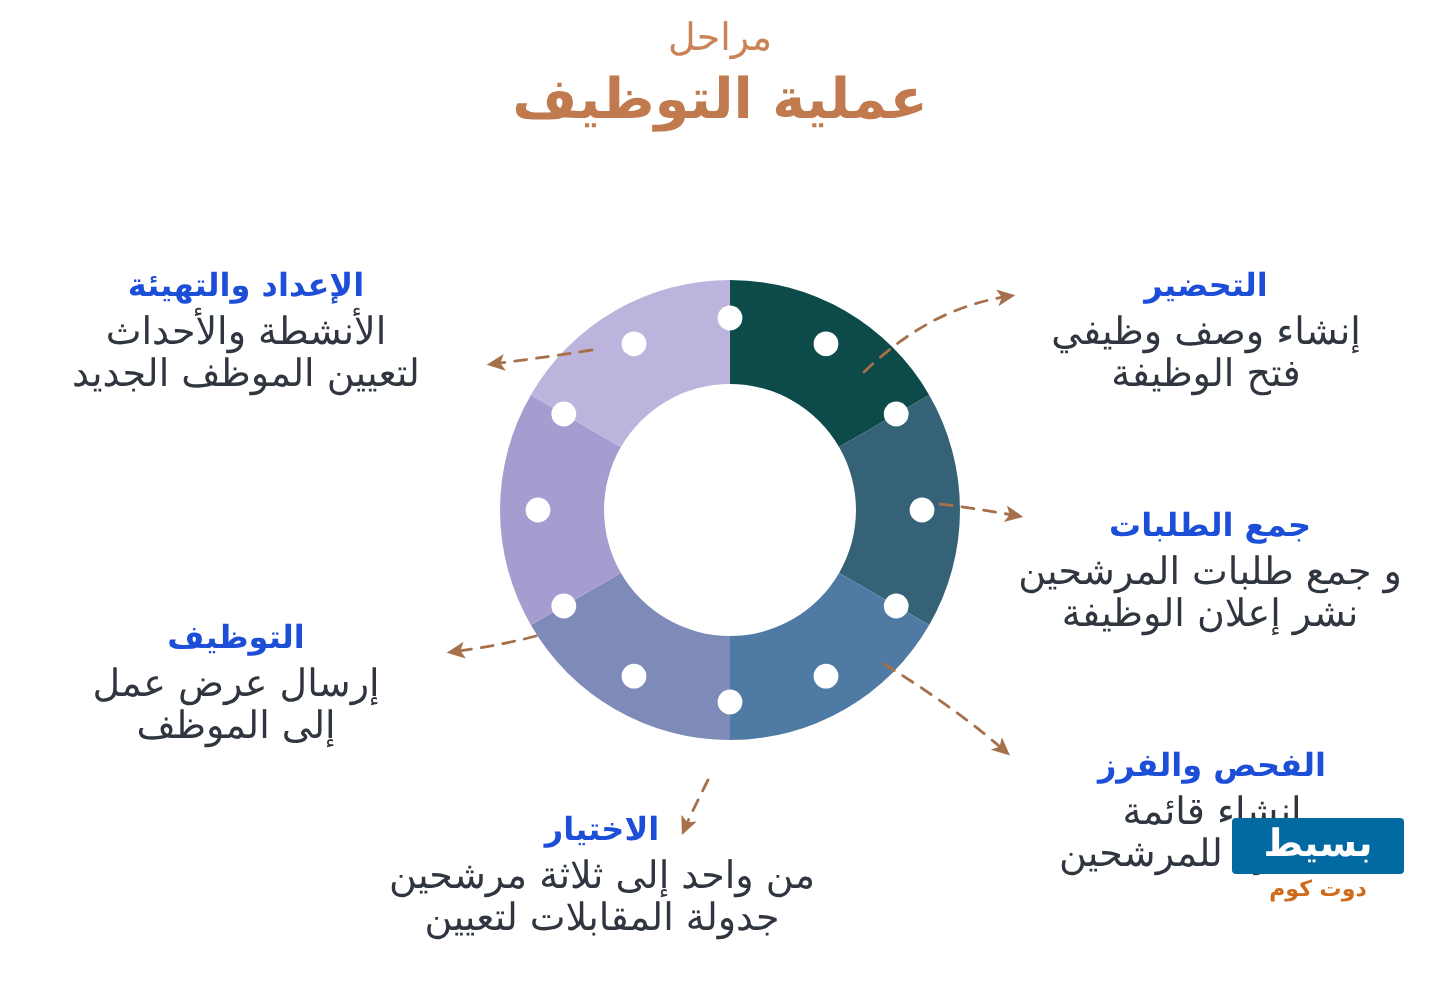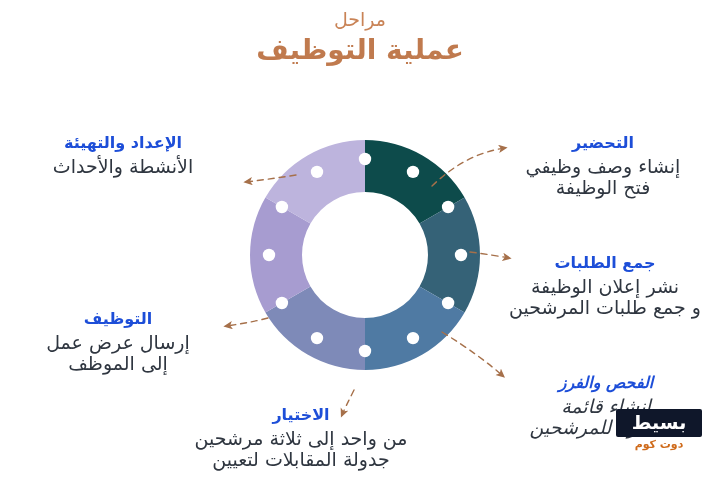--- a/index.html
+++ b/index.html
@@ -75,21 +75,21 @@
   .label .body {
     color: #2f3640;
     font-size: 19px;
     line-height: 21px;
     white-space: nowrap;
   }
 
   
   .lbl-prep      { right: 12px;  top: 132px;  width: 210px; }
   .lbl-collect   { right: 4px;   top: 252px;  width: 222px; }
-  .lbl-screen    { right: 6px;   top: 372px;  width: 216px; font-style: italic; }
+  .lbl-screen    { right: 6px;   top: 372px;  width: 216px; }
   
   .lbl-onboard   { left: 8px;    top: 132px;  width: 230px; }
   .lbl-hire      { left: 18px;   top: 308px;  width: 200px; }
   .lbl-select    { left: 176px;  top: 404px;  width: 250px; }
 
   
   .arrows {
     position: absolute;
     inset: 0;
     width: 720px;
@@ -100,21 +100,21 @@
   
   .logo {
     position: absolute;
     right: 18px;
     bottom: 12px;
     width: 86px;
     text-align: center;
   }
   .logo-badge {
     display: block;
-    background: #0f172a;
+    background: #0369a1;
     color: #ffffff;
     font-size: 19px;
     font-weight: 700;
     line-height: 24px;
     padding: 1px 10px 3px;
     border-radius: 2px;
   }
   .logo-sub {
     display: block;
     color: #cf6a1a;
@@ -192,22 +192,22 @@
   </svg>
 
   <div class="label lbl-prep">
     <div class="head">التحضير</div>
     <div class="body">إنشاء وصف وظيفي</div>
     <div class="body">فتح الوظيفة</div>
   </div>
 
   <div class="label lbl-collect">
     <div class="head">جمع الطلبات</div>
+    <div class="body">و جمع طلبات المرشحين</div>
     <div class="body">نشر إعلان الوظيفة</div>
-    <div class="body">و جمع طلبات المرشحين</div>
   </div>
 
   <div class="label lbl-screen">
     <div class="head">الفحص والفرز</div>
     <div class="body">إنشاء قائمة</div>
     <div class="body">مختصرة للمرشحين</div>
   </div>
 
   <div class="label lbl-select">
     <div class="head">الاختيار</div>
@@ -217,20 +217,21 @@
 
   <div class="label lbl-hire">
     <div class="head">التوظيف</div>
     <div class="body">إرسال عرض عمل</div>
     <div class="body">إلى الموظف</div>
   </div>
 
   <div class="label lbl-onboard">
     <div class="head">الإعداد والتهيئة</div>
     <div class="body">الأنشطة والأحداث</div>
+    <div class="body">لتعيين الموظف الجديد</div>
   </div>
 
   <div class="logo">
     <span class="logo-badge">بسيط</span>
     <span class="logo-sub">دوت كوم</span>
   </div>
 
 </div>
 
 </body></html>

